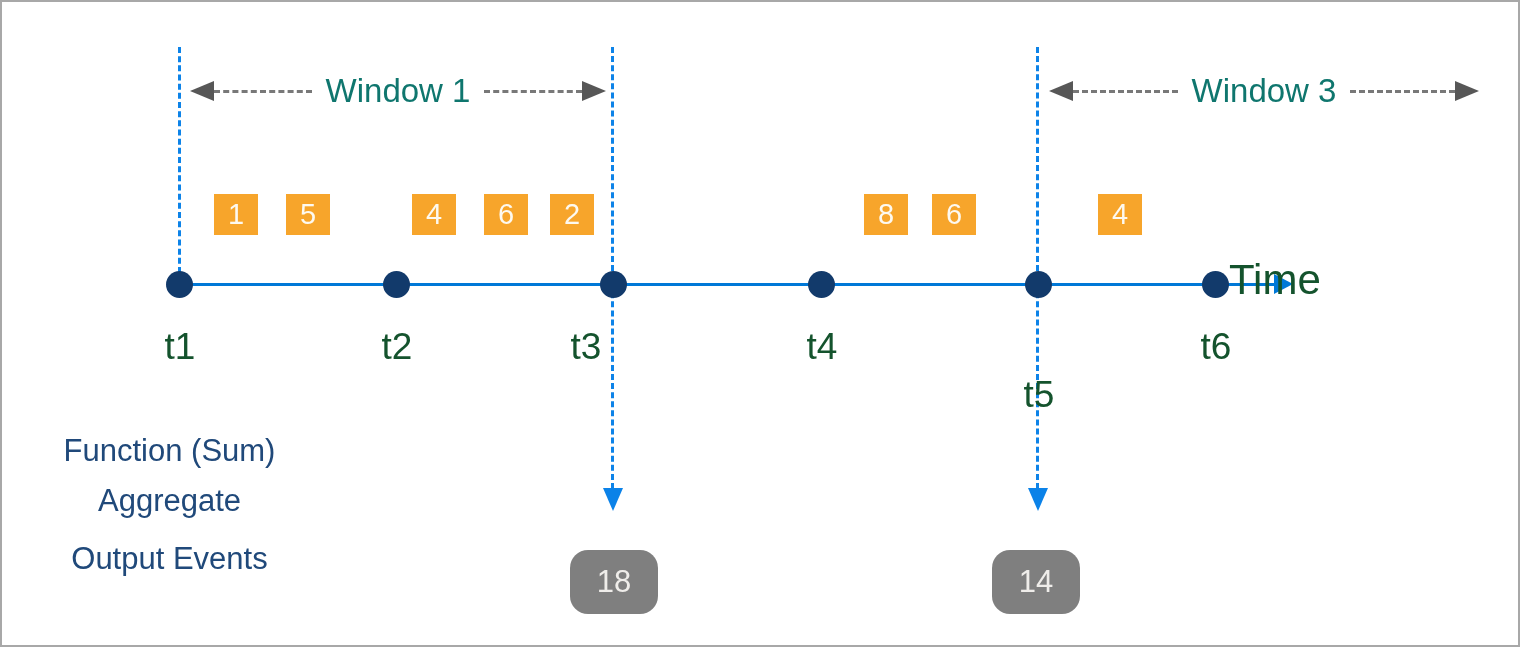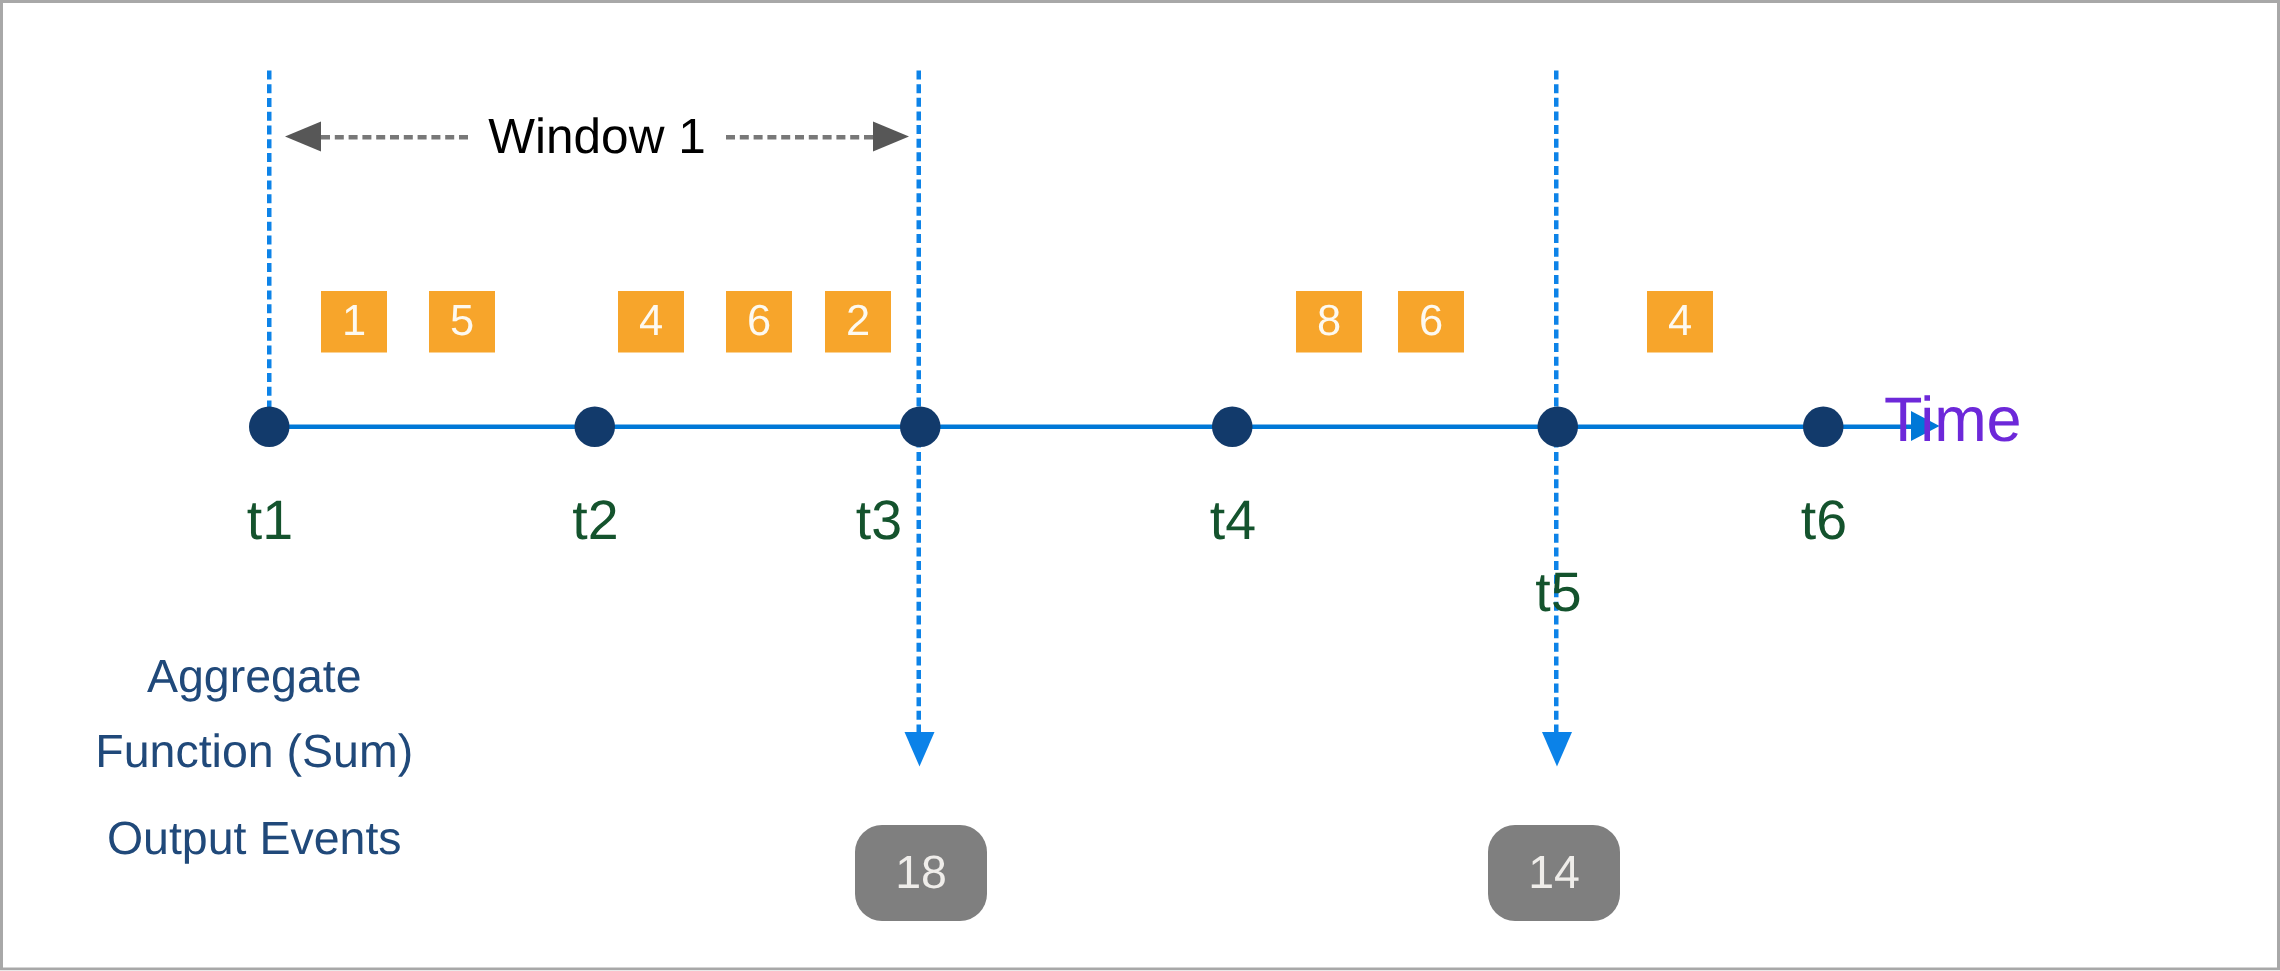--- a/index.html
+++ b/index.html
@@ -58,21 +58,21 @@
   .arrowhead-right { border-left: 24px solid #575757; }
   .span-dash {
     flex: 1 1 auto;
     height: 0;
     border-top: 3px dashed #787878;
   }
   .window-label {
     flex: 0 0 auto;
     padding: 0 14px;
     font-size: 33px;
-    color: #000000;
+    color: #0f766e;
     white-space: nowrap;
   }
 
   
   .event-box {
     position: absolute;
     top: 192px;
     width: 44px;
     height: 41px;
     background: #f7a52b;
@@ -104,24 +104,24 @@
     position: absolute;
     left: 1272px;
     top: 272px;
     width: 0; height: 0;
     border-top: 10px solid transparent;
     border-bottom: 10px solid transparent;
     border-left: 19px solid #0078d7;
   }
   .time-label {
     position: absolute;
-    left: 1254px;
+    left: 1227px;
     top: 254px;
     font-size: 42px;
-    color: #6d28d9;
+    color: #14532d;
   }
   .dot {
     position: absolute;
     top: 269px;
     width: 27px;
     height: 27px;
     border-radius: 50%;
     background: #123a6b;
   }
   .dot.d0 { left: 164px; }
@@ -194,20 +194,27 @@
   <div class="down-arrowhead a3"></div>
   <div class="down-arrowhead a5"></div>
 
   <div class="window-span w1">
     <div class="arrowhead-left"></div>
     <div class="span-dash"></div>
     <div class="window-label">Window 1</div>
     <div class="span-dash"></div>
     <div class="arrowhead-right"></div>
   </div>
+  <div class="window-span w3">
+    <div class="arrowhead-left"></div>
+    <div class="span-dash"></div>
+    <div class="window-label">Window 3</div>
+    <div class="span-dash"></div>
+    <div class="arrowhead-right"></div>
+  </div>
 
   <div class="event-box e0">1</div>
   <div class="event-box e1">5</div>
   <div class="event-box e2">4</div>
   <div class="event-box e3">6</div>
   <div class="event-box e4">2</div>
   <div class="event-box e5">8</div>
   <div class="event-box e6">6</div>
   <div class="event-box e7">4</div>
 
@@ -223,21 +230,21 @@
   <div class="dot d5"></div>
 
   <div class="tick-label k0">t1</div>
   <div class="tick-label k1">t2</div>
   <div class="tick-label k2">t3</div>
   <div class="tick-label k3">t4</div>
   <div class="tick-label k4">t5</div>
   <div class="tick-label k5">t6</div>
 
   <div class="aggregate-label">
+    <div>Function (Sum)</div>
     <div>Aggregate</div>
-    <div>Function (Sum)</div>
   </div>
   <div class="output-label">Output Events</div>
 
   <div class="output-box o0">18</div>
   <div class="output-box o1">14</div>
 
 </div>
 
 </body></html>

